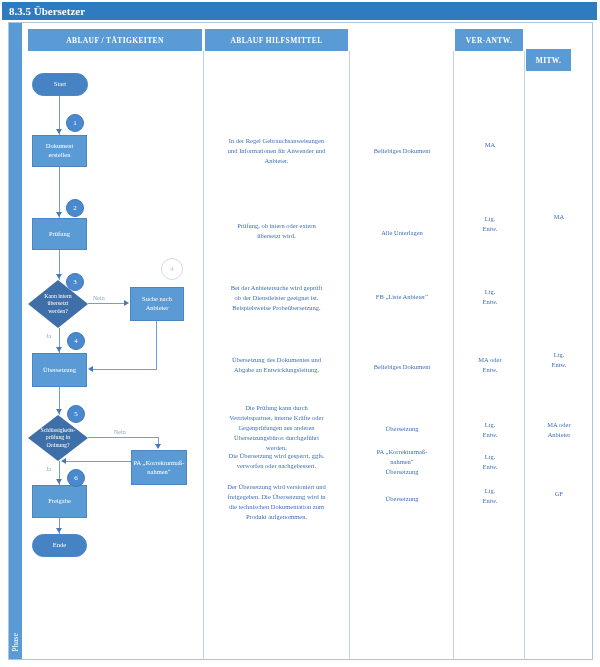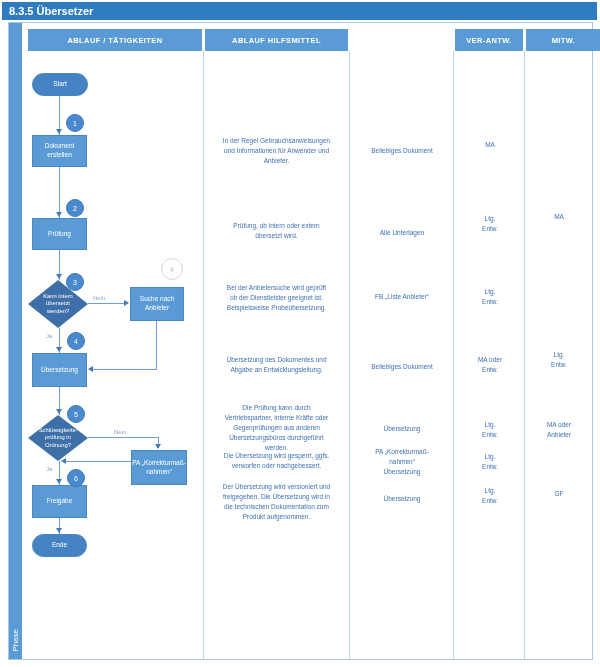--- a/index.html
+++ b/index.html
@@ -1,17 +1,17 @@
 <!DOCTYPE html>
 <html><head>
 <meta charset="utf-8">
 <style>
   html,body{margin:0;padding:0;background:#fff;}
   .page{position:relative;width:600px;height:667px;background:#fff;outline:1px solid #e3e3e3;
-        font-family:Liberation Sans, sans-serif;overflow:hidden;}
+        font-family:Liberation Serif, serif;overflow:hidden;}
   .title-bar{position:absolute;left:2px;top:2px;width:595px;height:18px;background:#2e7bc0;
         color:#fff;font-size:11px;font-weight:bold;line-height:18px;padding-left:7px;box-sizing:border-box;}
   .frame{position:absolute;left:8px;top:22px;width:585px;height:638px;border:1px solid #aac7e2;box-sizing:border-box;background:#fff;}
   .band{position:absolute;left:9px;top:23px;width:13px;height:636px;background:#5b9bd5;z-index:1;}
   .band-label{position:absolute;left:9px;top:23px;width:13px;height:634px;display:flex;align-items:flex-end;justify-content:center;z-index:2;}
   .band-label span{writing-mode:vertical-rl;transform:rotate(180deg);font-size:8px;color:#fff;padding:5px 0;}
   .hdr{position:absolute;top:29px;height:22px;background:#5b9bd5;color:#fff;font-size:7.5px;font-weight:bold;
        letter-spacing:.4px;display:flex;align-items:center;justify-content:center;text-align:center;z-index:2;}
   .sep{position:absolute;top:51px;height:608px;width:1px;background:#bcd3ea;z-index:0;}
   .box{position:absolute;background:#5b9bd5;border:1px solid #4a86c0;color:#fff;font-size:6.5px;line-height:1.35;
@@ -42,21 +42,21 @@
 
   <div class="frame"></div>
   <div class="band"></div>
   <div class="band-label">
     <span>Phase</span>
   </div>
 
   <div class="hdr" style="left:28px;width:174px;">ABLAUF / TÄTIGKEITEN</div>
   <div class="hdr" style="left:205px;width:143px;">ABLAUF HILFSMITTEL</div>
   <div class="hdr" style="left:455px;width:68px;">VER-ANTW.</div>
-  <div class="hdr" style="left:526px;width:75px;">MITW.</div>
+  <div class="hdr" style="left:526px;width:45px;margin-top:20px;">MITW.</div>
 
   <div class="sep" style="left:203px;"></div>
   <div class="sep" style="left:349px;"></div>
   <div class="sep" style="left:453px;"></div>
   <div class="sep" style="left:524px;"></div>
 
   <div class="vline" style="left:59px;top:95px;height:40px;"></div>
   <div class="tri tri-down" style="left:56px;top:129px;"></div>
 
   <div class="vline" style="left:59px;top:167px;height:51px;"></div>

